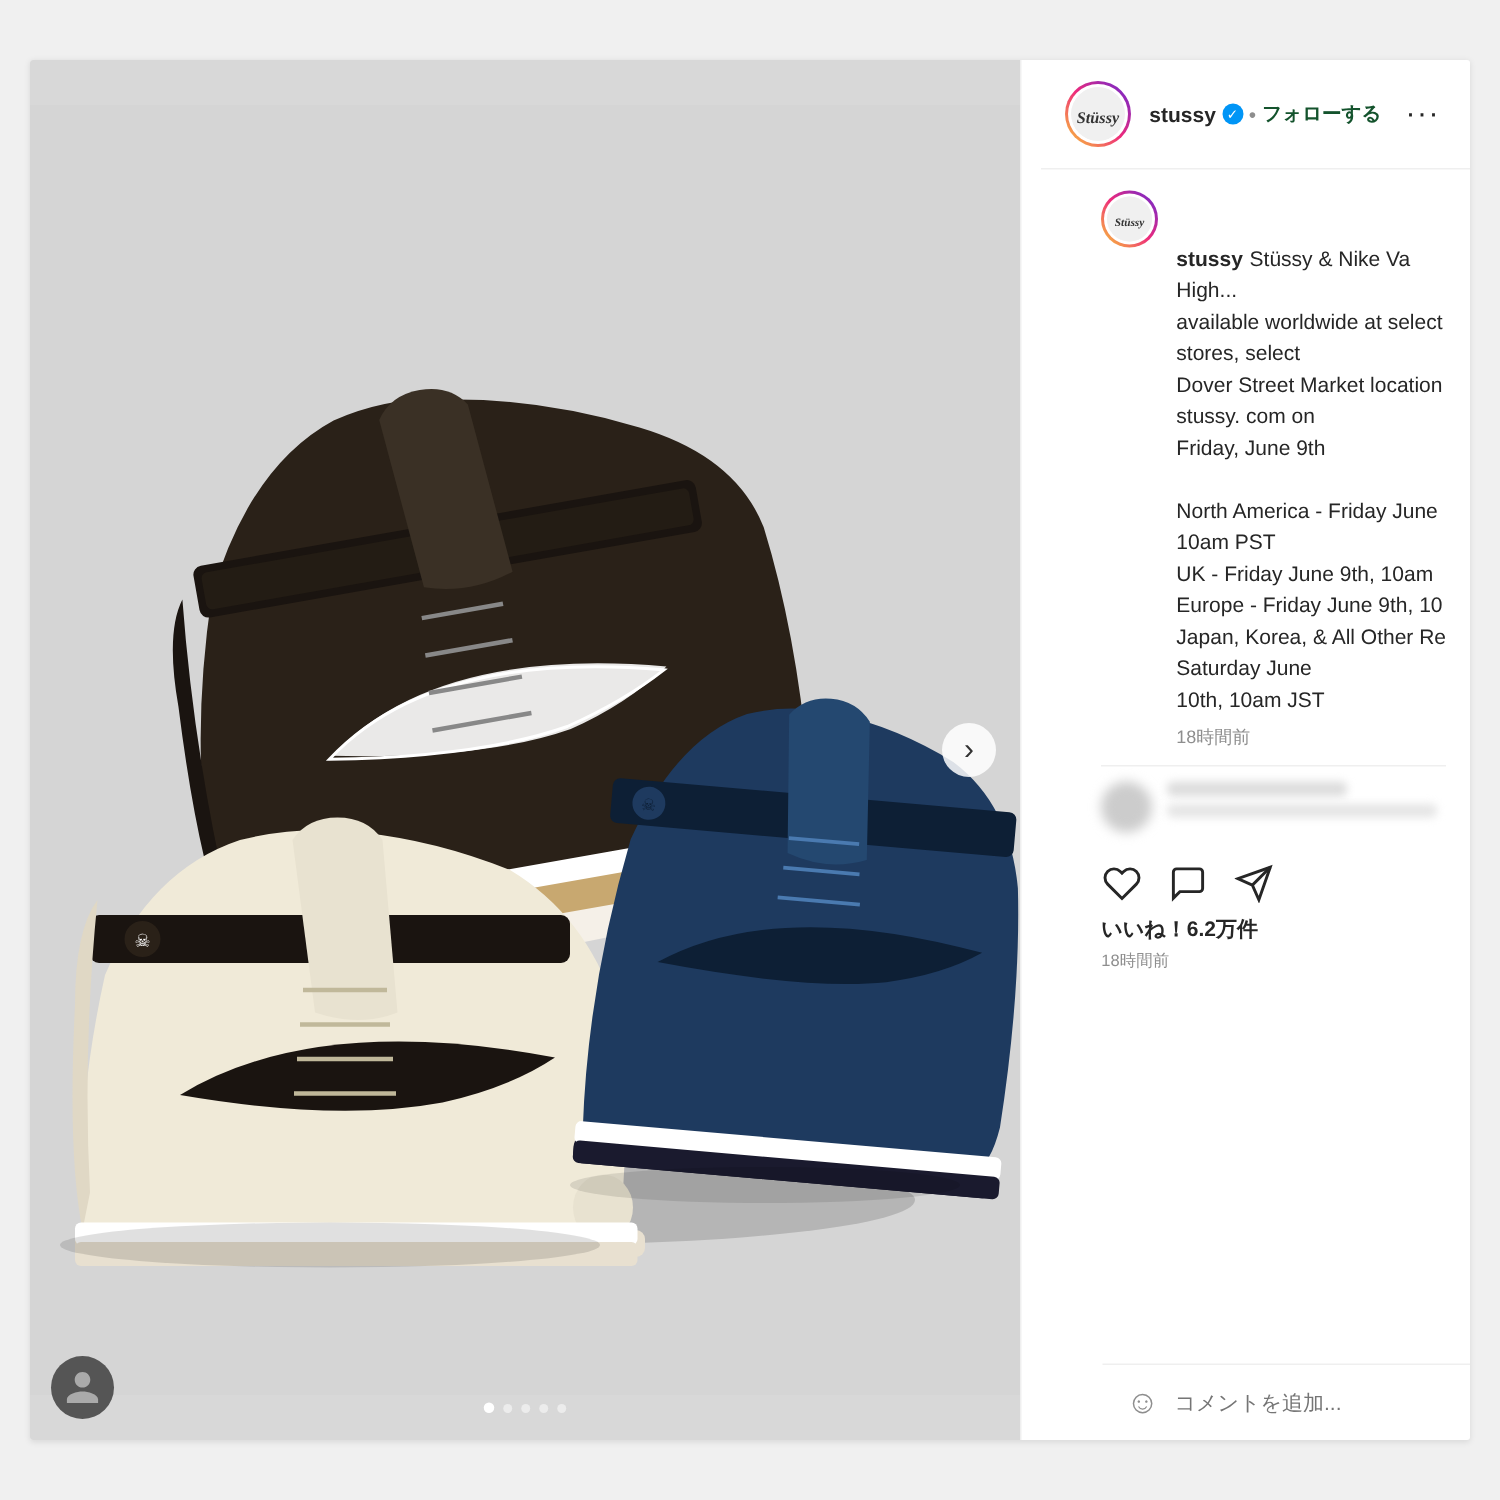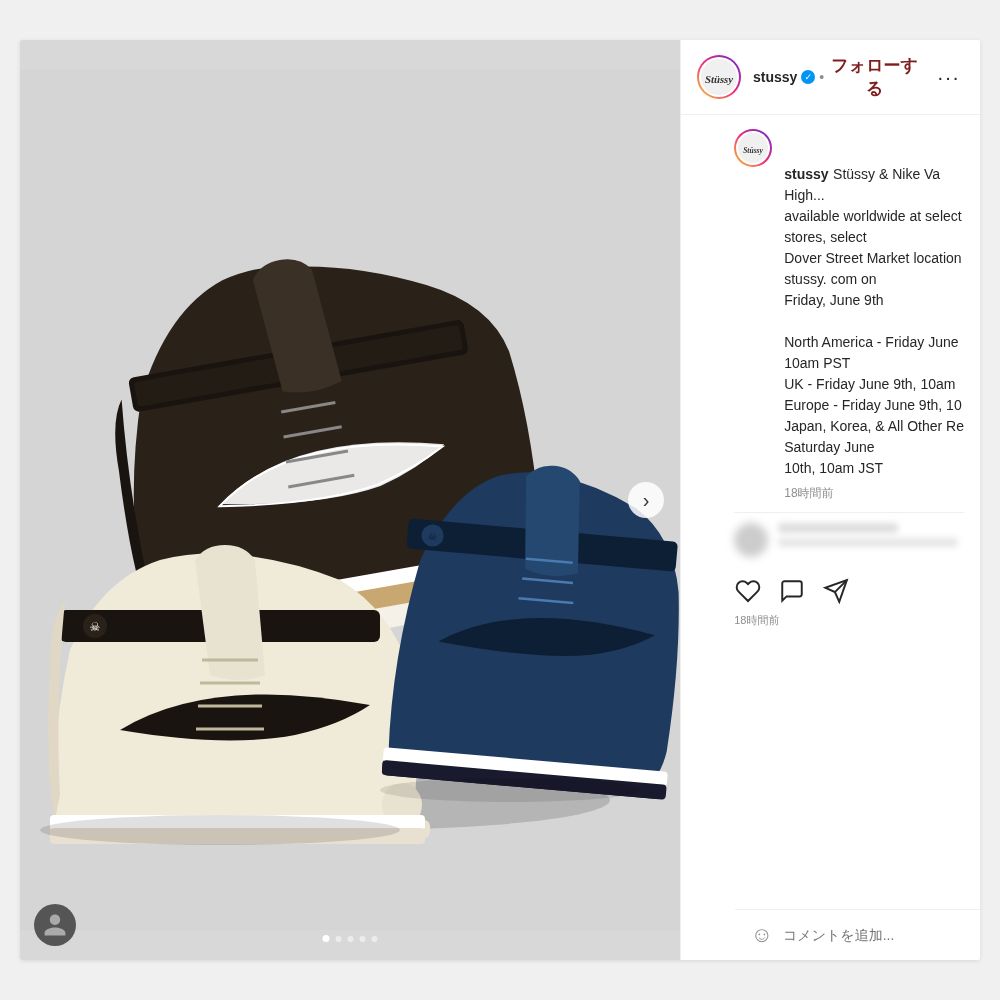--- a/index.html
+++ b/index.html
@@ -168,22 +168,22 @@
       justify-content: center;
       color: #fff;
       font-size: 9px;
       flex-shrink: 0;
     }
     .dot-sep {
       color: #8e8e8e;
       font-size: 14px;
     }
     .follow-btn {
-      color: #7f1d1d;
-      font-size: 17px;
+      color: #14532d;
+      font-size: 13px;
       font-weight: 600;
       cursor: pointer;
       background: none;
       border: none;
     }
     .more-icon {
       color: #262626;
       font-size: 20px;
       cursor: pointer;
       padding: 0 4px;
@@ -547,20 +547,23 @@
           </svg>
         </div>
         <div class="action-icon">
           <svg viewBox="0 0 24 24" fill="none" stroke="#262626" stroke-width="1.8">
             <line x1="22" y1="2" x2="11" y2="13"></line>
             <polygon points="22 2 15 22 11 13 2 9 22 2"></polygon>
           </svg>
         </div>
       </div>
 
+      <div class="likes-row">
+        <span class="likes-text">いいね！6.2万件</span>
+      </div>
       <span class="post-time-small">18時間前</span>
     </div>
 
     <div class="comment-input-row">
       <span class="emoji-icon">☺</span>
       <input class="comment-input" type="text" placeholder="コメントを追加..." style="">
     </div>
   </div>
 </div>
 

